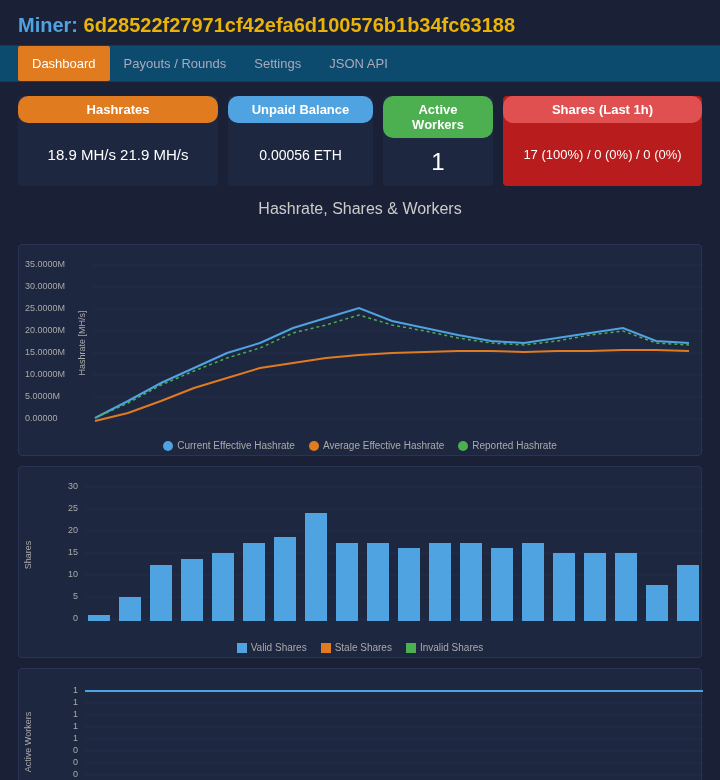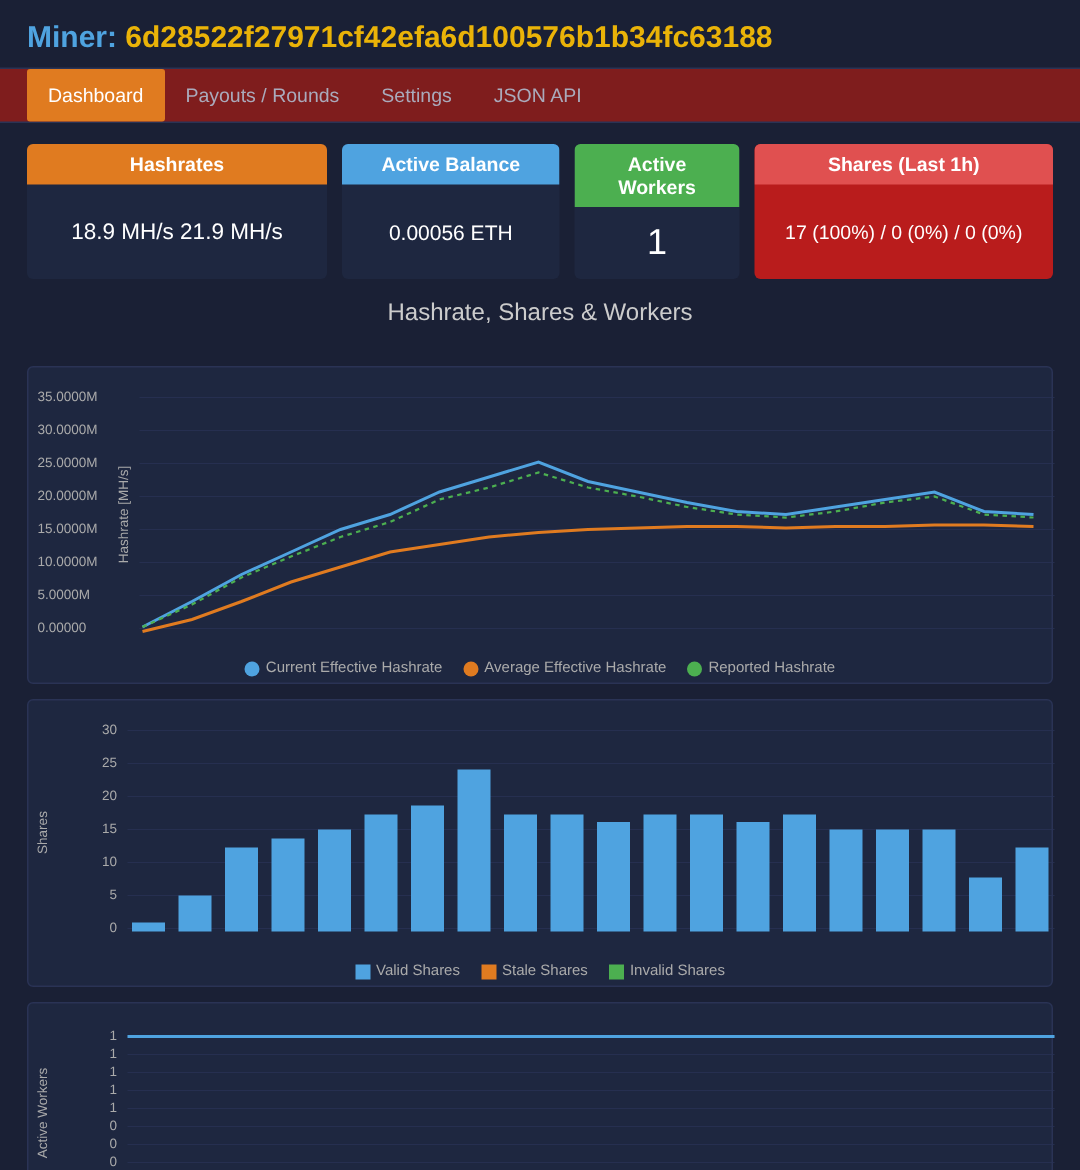--- a/index.html
+++ b/index.html
@@ -18,21 +18,21 @@
     }
     .header h1 {
       font-size: 20px;
       color: #fff;
       font-weight: bold;
     }
     .header h1 span {
       color: #4fa3e0;
     }
     .nav {
-      background: #7f1d1d;
+      background: #0c4a6e;
       padding: 0 18px;
       display: flex;
       align-items: center;
       border-bottom: 1px solid #2a3355;
     }
     .nav-item {
       padding: 10px 14px;
       cursor: pointer;
       color: #aab;
       font-size: 13px;
@@ -51,20 +51,21 @@
       border-radius: 4px;
       overflow: hidden;
       display: flex;
       flex-direction: column;
     }
     .stat-card .card-title {
       text-align: center;
       padding: 6px 10px;
       font-size: 13px;
       font-weight: bold;
+      border-radius: 10px;
     }
     .stat-card .card-value {
       text-align: center;
       padding: 10px;
       font-size: 16px;
       font-weight: normal;
       flex: 1;
       display: flex;
       align-items: center;
       justify-content: center;
@@ -154,21 +155,21 @@
   <div class="nav-item">Settings</div>
   <div class="nav-item">JSON API</div>
 </div>
 
 <div class="stats-row">
   <div class="stat-card card-hashrates">
     <div class="card-title">Hashrates</div>
     <div class="card-value">18.9 MH/s  21.9 MH/s</div>
   </div>
   <div class="stat-card card-unpaid">
-    <div class="card-title">Active Balance</div>
+    <div class="card-title">Unpaid Balance</div>
     <div class="card-value">0.00056 ETH</div>
   </div>
   <div class="stat-card card-active">
     <div class="card-title">Active Workers</div>
     <div class="card-value">1</div>
   </div>
   <div class="stat-card card-shares">
     <div class="card-title">Shares (Last 1h)</div>
     <div class="card-value">17 (100%) / 0 (0%) / 0 (0%)</div>
   </div>

